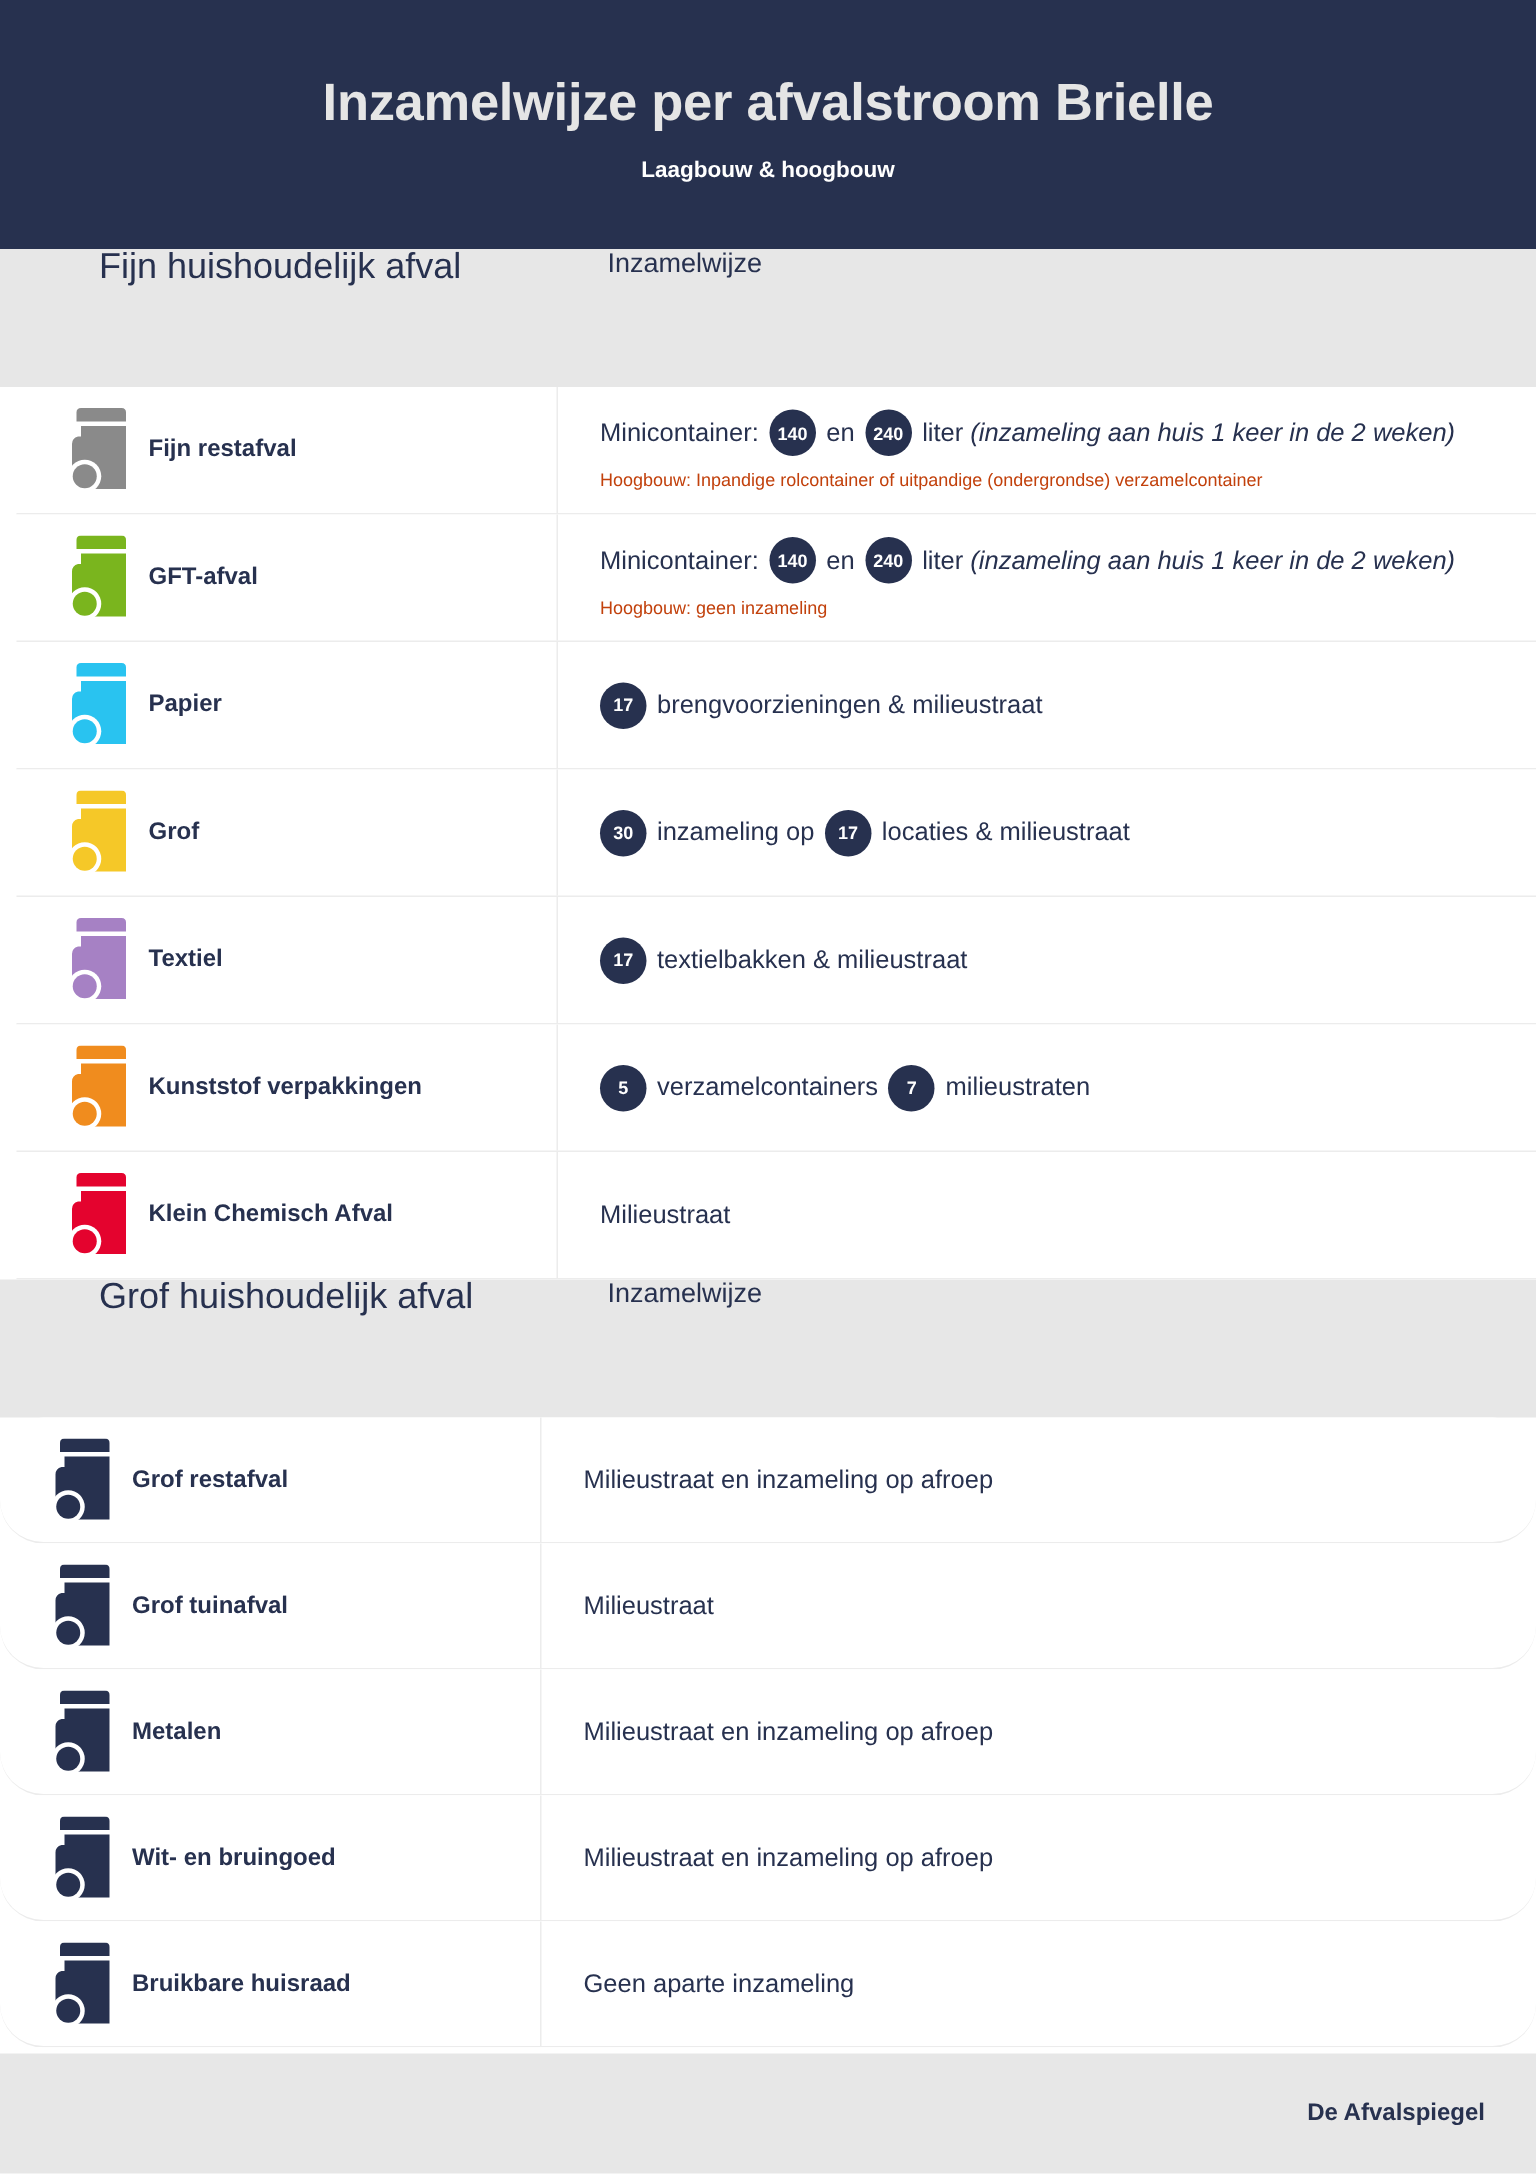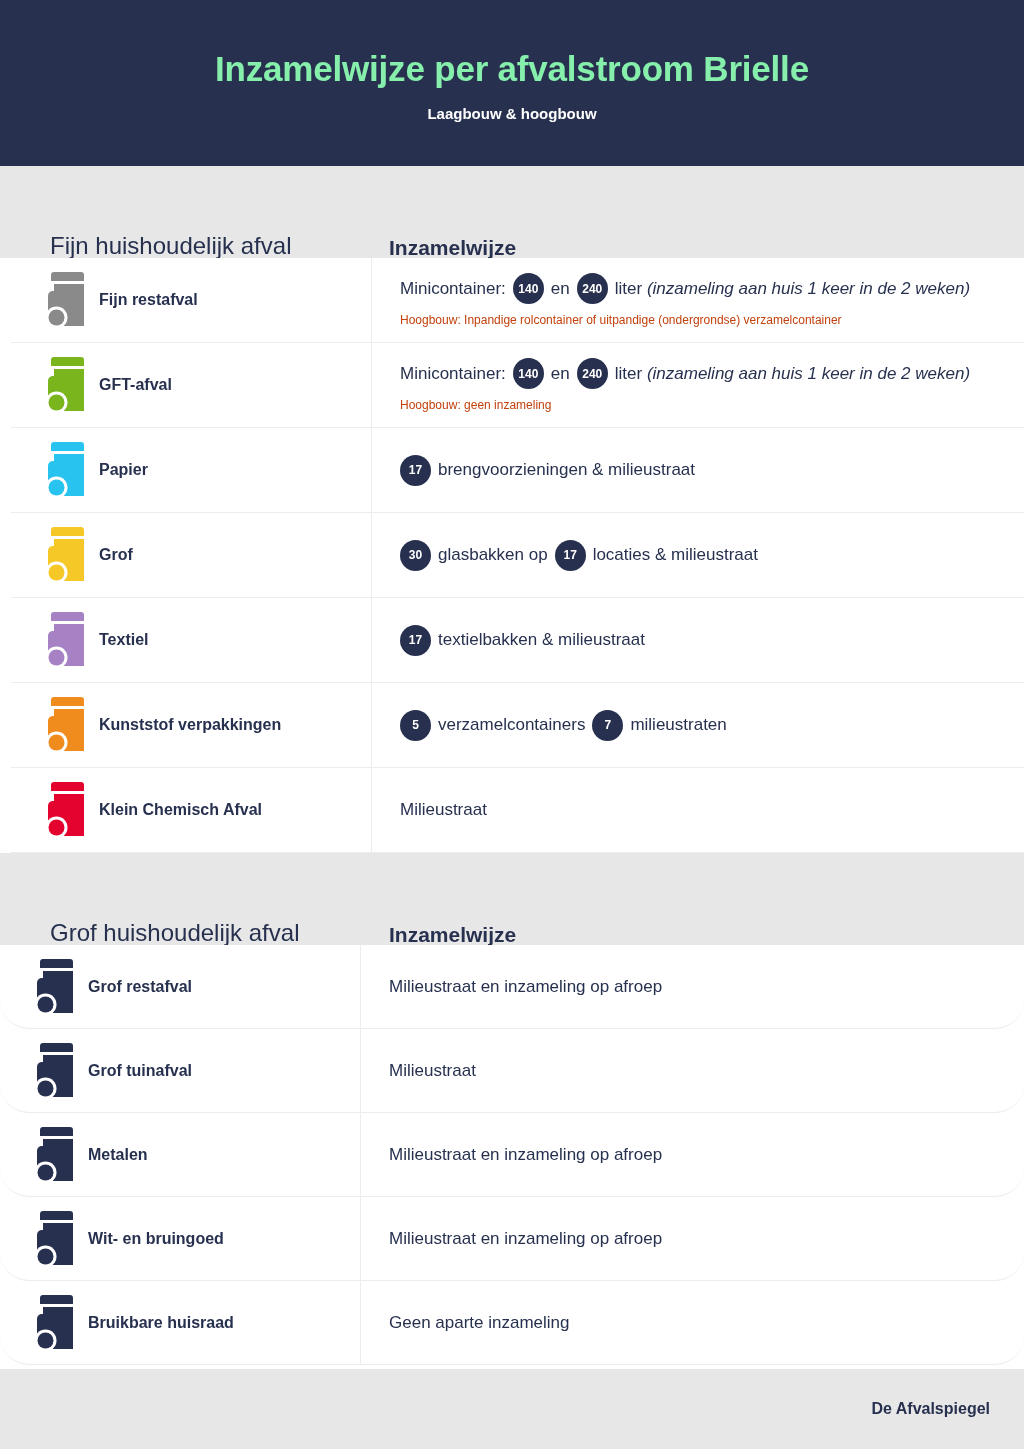--- a/index.html
+++ b/index.html
@@ -30,21 +30,21 @@
     height: 166px;
     flex: 0 0 166px;
     display: flex;
     flex-direction: column;
     align-items: center;
     justify-content: center;
     box-sizing: border-box;
     padding-top: 6px;
   }
   .masthead-title {
-    color: #86efac;
+    color: #e5e5e5;
     font-size: 35px;
     font-weight: bold;
     letter-spacing: -0.2px;
     line-height: 1.1;
     margin: 0 0 16px 0;
     text-align: center;
   }
   .masthead-subtitle {
     color: #ffffff;
     font-size: 15px;
@@ -52,43 +52,44 @@
     margin: 0;
     text-align: center;
   }
 
   
   .section-band {
     background: #e7e7e7;
     height: 92px;
     flex: 0 0 92px;
     display: flex;
-    align-items: flex-end;
-    box-sizing: border-box;
+    align-items: flex-start;
+    box-sizing: border-box;
+    padding-left: 16px;
   }
   .section-band .band-left {
     width: 361px;
     flex: 0 0 361px;
     box-sizing: border-box;
     padding-left: 50px;
   }
   .section-band .band-right {
     flex: 1 1 auto;
     box-sizing: border-box;
     padding-left: 28px;
   }
   .band-title {
     font-size: 24px;
     font-weight: normal;
     color: #27314f;
     line-height: 1;
   }
   .band-subhead {
-    font-size: 21px;
-    font-weight: bold;
+    font-size: 18px;
+    font-weight: normal;
     color: #27314f;
     line-height: 1;
   }
 
   
   .rows {
     display: flex;
     flex-direction: column;
   }
   .row {
@@ -281,21 +282,21 @@
               <path d="M8 3 Q8 0 11 0 L38 0 Q41 0 41 3 L41 9 L8 9 Z" fill="#f5c828"></path>
               <path d="M11 12 L41 12 L41 54 L15 54 L15 44 L11 44 Q5 44 5 38 L5 24 Q5 20 9 19 L11 19 Z" fill="#f5c828"></path>
               <circle cx="13.5" cy="45.5" r="11" fill="#ffffff"></circle>
               <circle cx="13.5" cy="45.5" r="8" fill="#f5c828"></circle>
             </svg>
             <span class="stream-label">Grof</span>
           </div>
           <div class="cell-method">
             <div class="line line-main">
               <span class="badge lead">30</span>
-              <span class="txt">glasbakken op</span>
+              <span class="txt">inzameling op</span>
               <span class="badge">17</span>
               <span class="txt">locaties &amp; milieustraat</span>
             </div>
           </div>
         </div>
         <div class="row h-std">
           <div class="cell-stream">
             <svg viewBox="0 0 42 56" class="bin">
               <path d="M8 3 Q8 0 11 0 L38 0 Q41 0 41 3 L41 9 L8 9 Z" fill="#a681c4"></path>
               <path d="M11 12 L41 12 L41 54 L15 54 L15 44 L11 44 Q5 44 5 38 L5 24 Q5 20 9 19 L11 19 Z" fill="#a681c4"></path>

